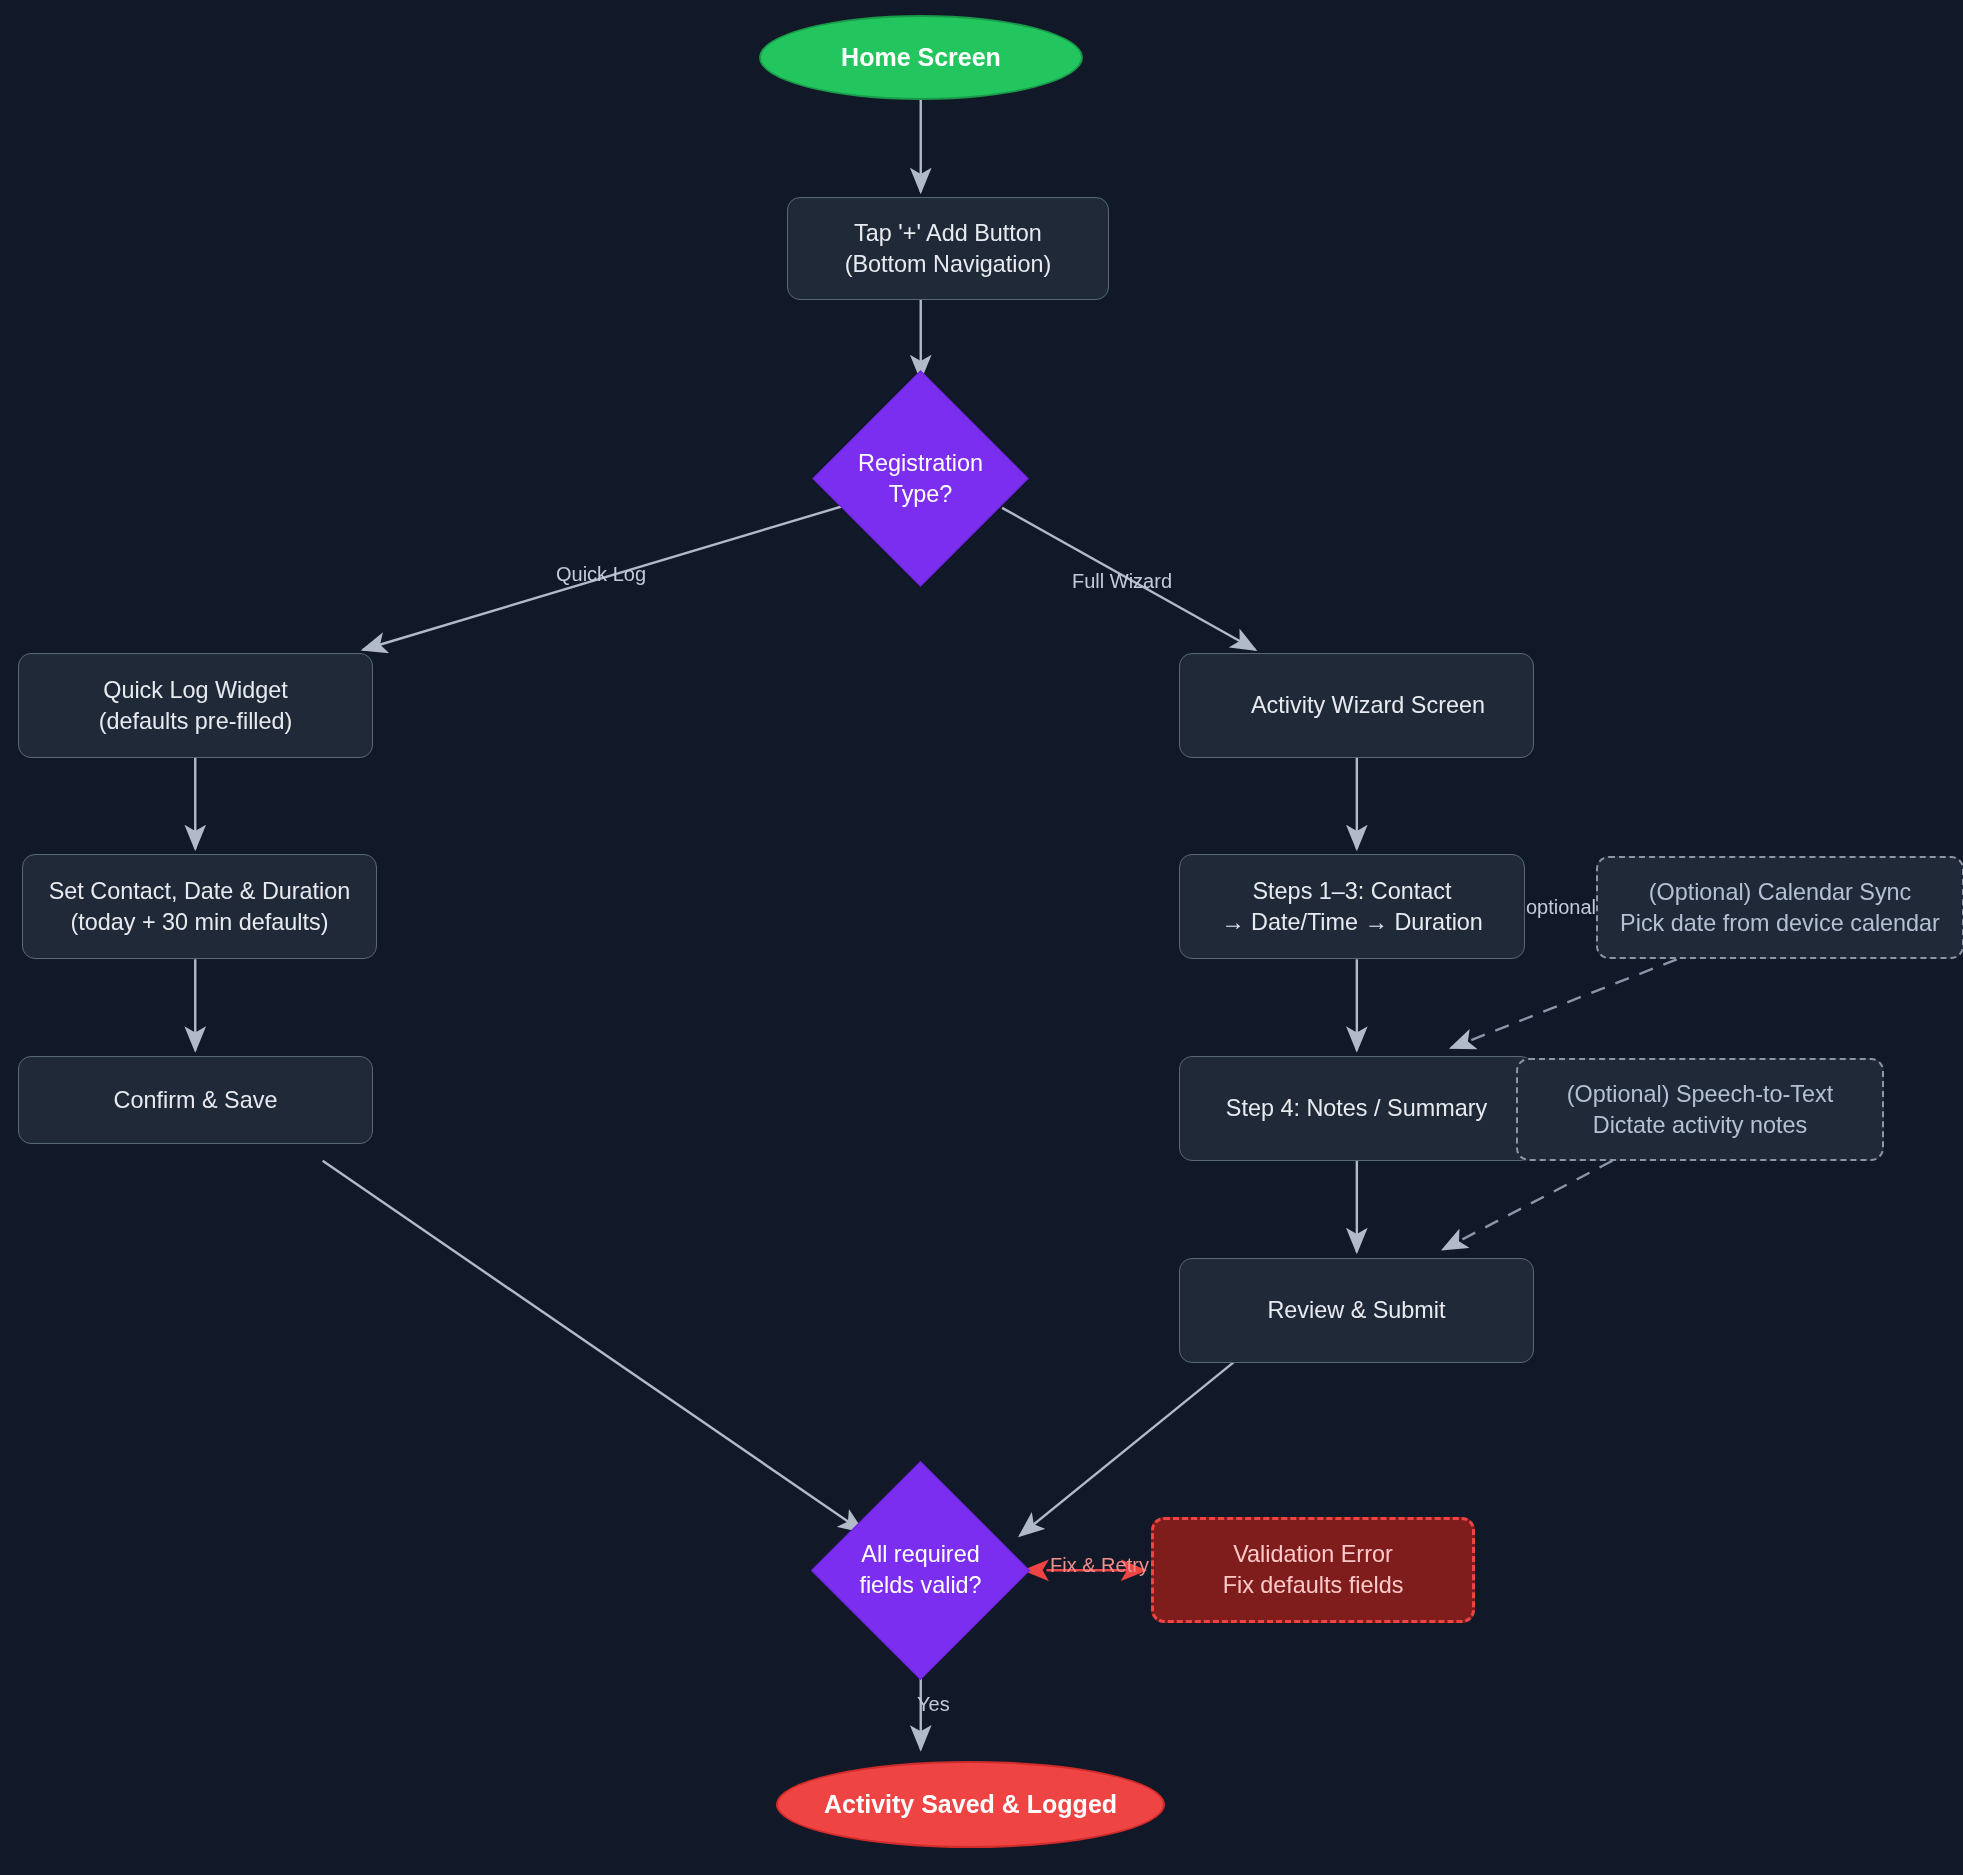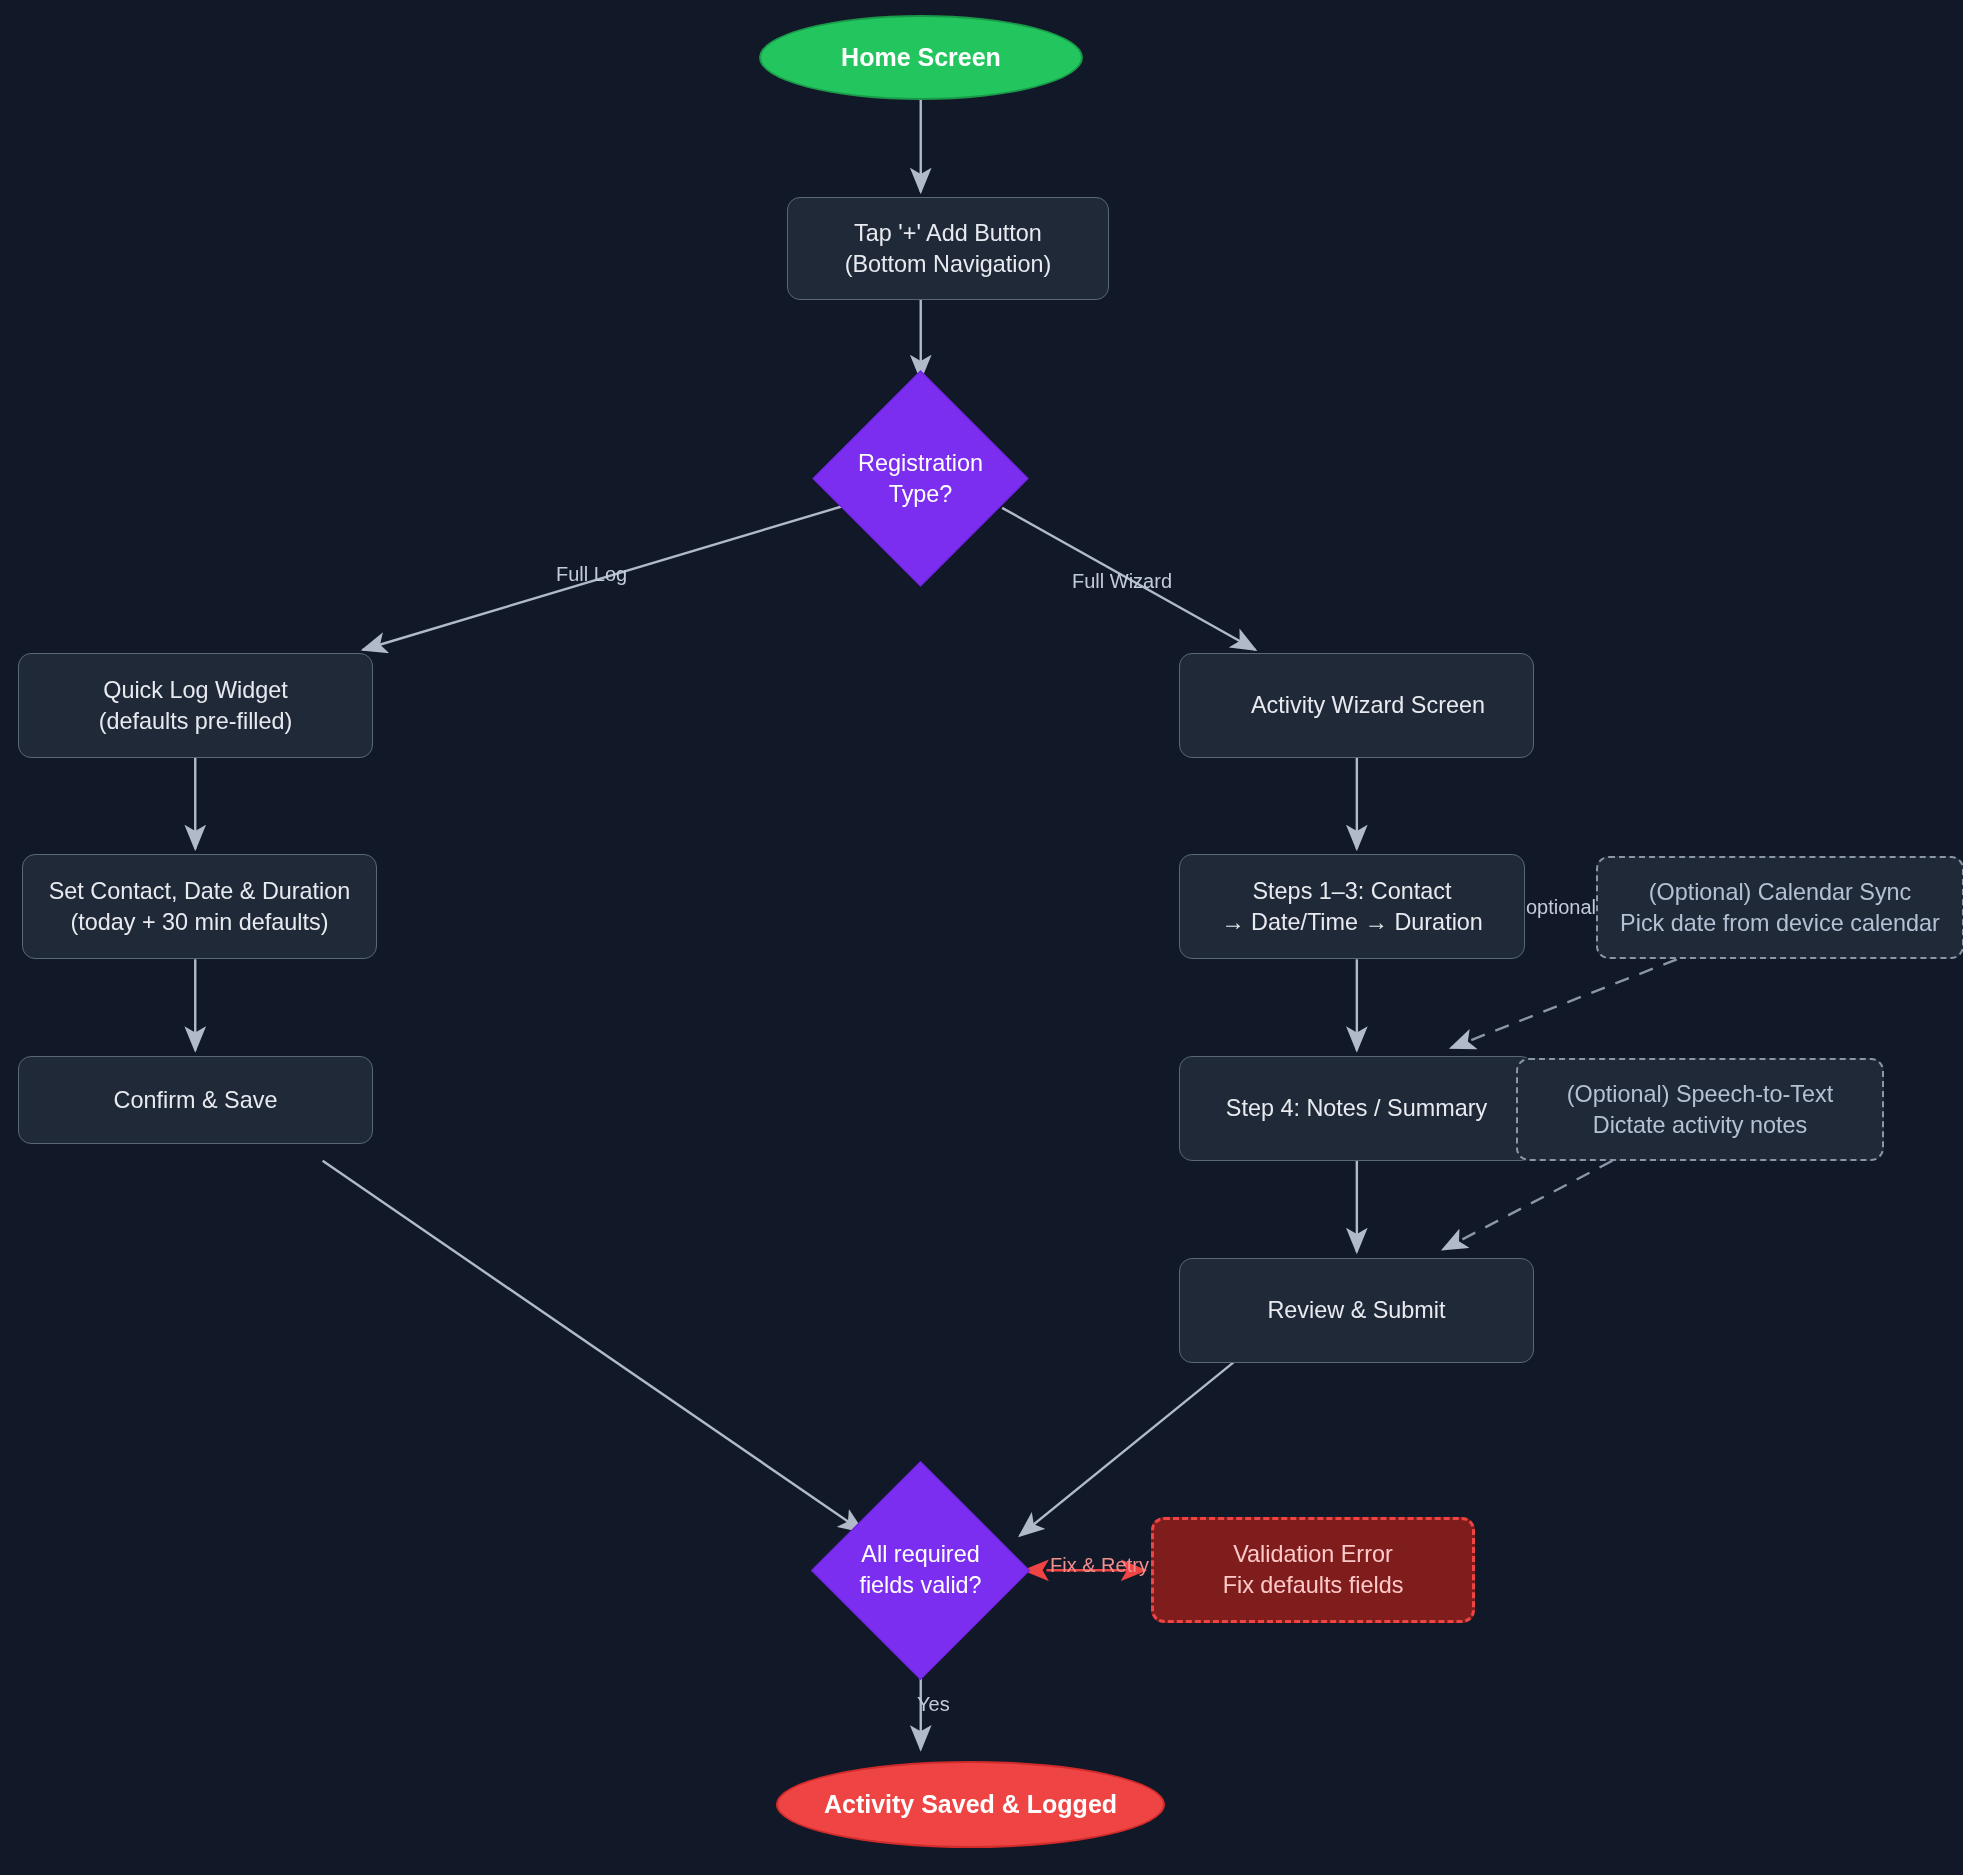--- a/index.html
+++ b/index.html
@@ -188,21 +188,21 @@
   <div class="decision" style="left:799px; top:385px; width:243px; height:187px;">
     <div class="dshape" style="width:153px; height:153px; left:45px; top:17px;"></div>
     <div class="dlabel">
       <div>
         <div>Registration</div>
         <div>Type?</div>
       </div>
     </div>
   </div>
 
-  <div class="edge-label" style="left:556px; top:563px;">Full Log</div>
+  <div class="edge-label" style="left:556px; top:563px;">Quick Log</div>
 
   <div class="edge-label" style="left:1072px; top:570px;">Full Wizard</div>
 
   <div class="node proc" style="left:18px; top:653px; width:355px; height:105px;">
     <div>
       <div>Quick Log Widget</div>
       <div>(defaults pre-filled)</div>
     </div>
   </div>
 

